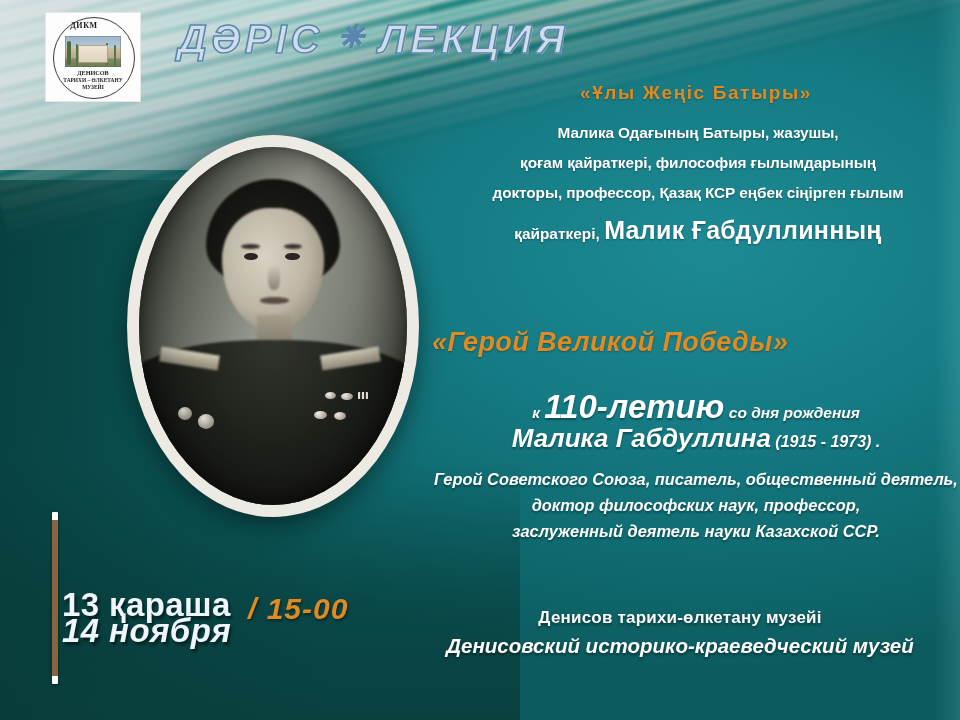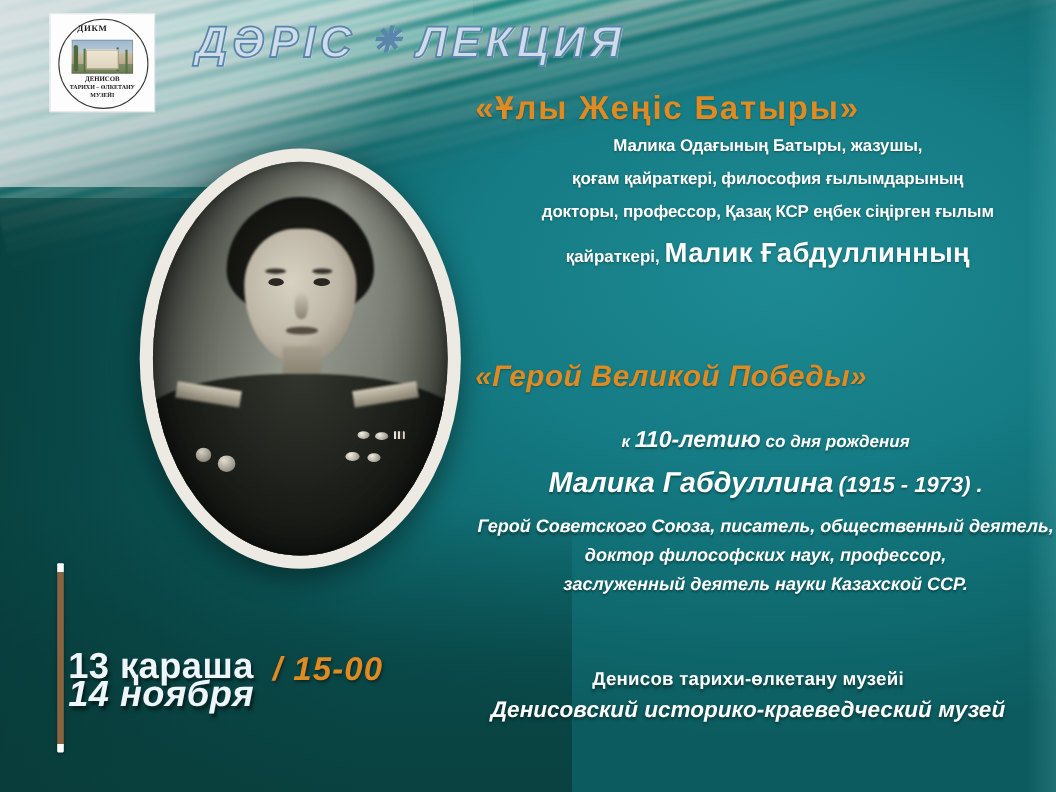--- a/index.html
+++ b/index.html
@@ -215,22 +215,22 @@
     position:absolute;left:52px;top:512px;width:6px;height:172px;
     background:linear-gradient(to bottom,#ffffff 0,#ffffff 8px,#8a6340 8px,#8a6340 164px,#ffffff 164px,#ffffff 172px);
     border-radius:1px;
     box-shadow:0 1px 3px rgba(0,0,0,.45);
   }
 
   
   .col-right{position:absolute;left:432px;top:0;width:528px;height:720px;}
 
   .kk-title{
-    position:absolute;left:0;top:82px;width:528px;
-    font-size:30px;font-weight:700;color:#e08a22;letter-spacing:1.6px;
+    position:absolute;left:0;top:82px;width:528px;text-align:center;
+    font-size:19px;font-weight:700;color:#e08a22;letter-spacing:1.6px;
     white-space:nowrap;
     text-shadow:0 1px 2px rgba(0,0,0,.28);
   }
   .kk-body{
     position:absolute;left:6px;top:118px;width:520px;text-align:center;
     color:#ffffff;font-weight:700;font-size:15.4px;line-height:30px;
     letter-spacing:-0.1px;
     text-shadow:0 1px 2px rgba(0,0,0,.35);
   }
   .kk-line4{
@@ -254,29 +254,29 @@
     font-size:27px;font-weight:700;font-style:italic;color:#e08a22;letter-spacing:.4px;
     white-space:nowrap;
     text-shadow:0 1px 2px rgba(0,0,0,.3);
   }
   .ru-l1{
     position:absolute;left:0;top:388px;width:528px;text-align:center;
     color:#fff;font-weight:700;font-style:italic;
     text-shadow:0 2px 2px rgba(0,0,0,.35);
   }
   .ru-l1 .k{font-size:15px;}
-  .ru-l1 .bg{font-size:21px;}
+  .ru-l1 .bg{font-size:33px;}
   .ru-l1 .sm{font-size:15.5px;}
   .ru-l2{
     position:absolute;left:0;top:423px;width:528px;text-align:center;
     color:#fff;font-weight:700;font-style:italic;
     text-shadow:0 2px 2px rgba(0,0,0,.35);
   }
   .ru-l2 .bg{font-size:26px;}
-  .ru-l2 .sm{font-size:20px;}
+  .ru-l2 .sm{font-size:16px;}
   .ru-body{
     position:absolute;left:0;top:466px;width:528px;text-align:center;
     color:#fff;font-weight:700;font-style:italic;font-size:16.4px;line-height:26px;
     text-shadow:0 2px 2px rgba(0,0,0,.35);
   }
 
   
   .museum{
     position:absolute;left:400px;top:608px;width:560px;text-align:center;
   }

